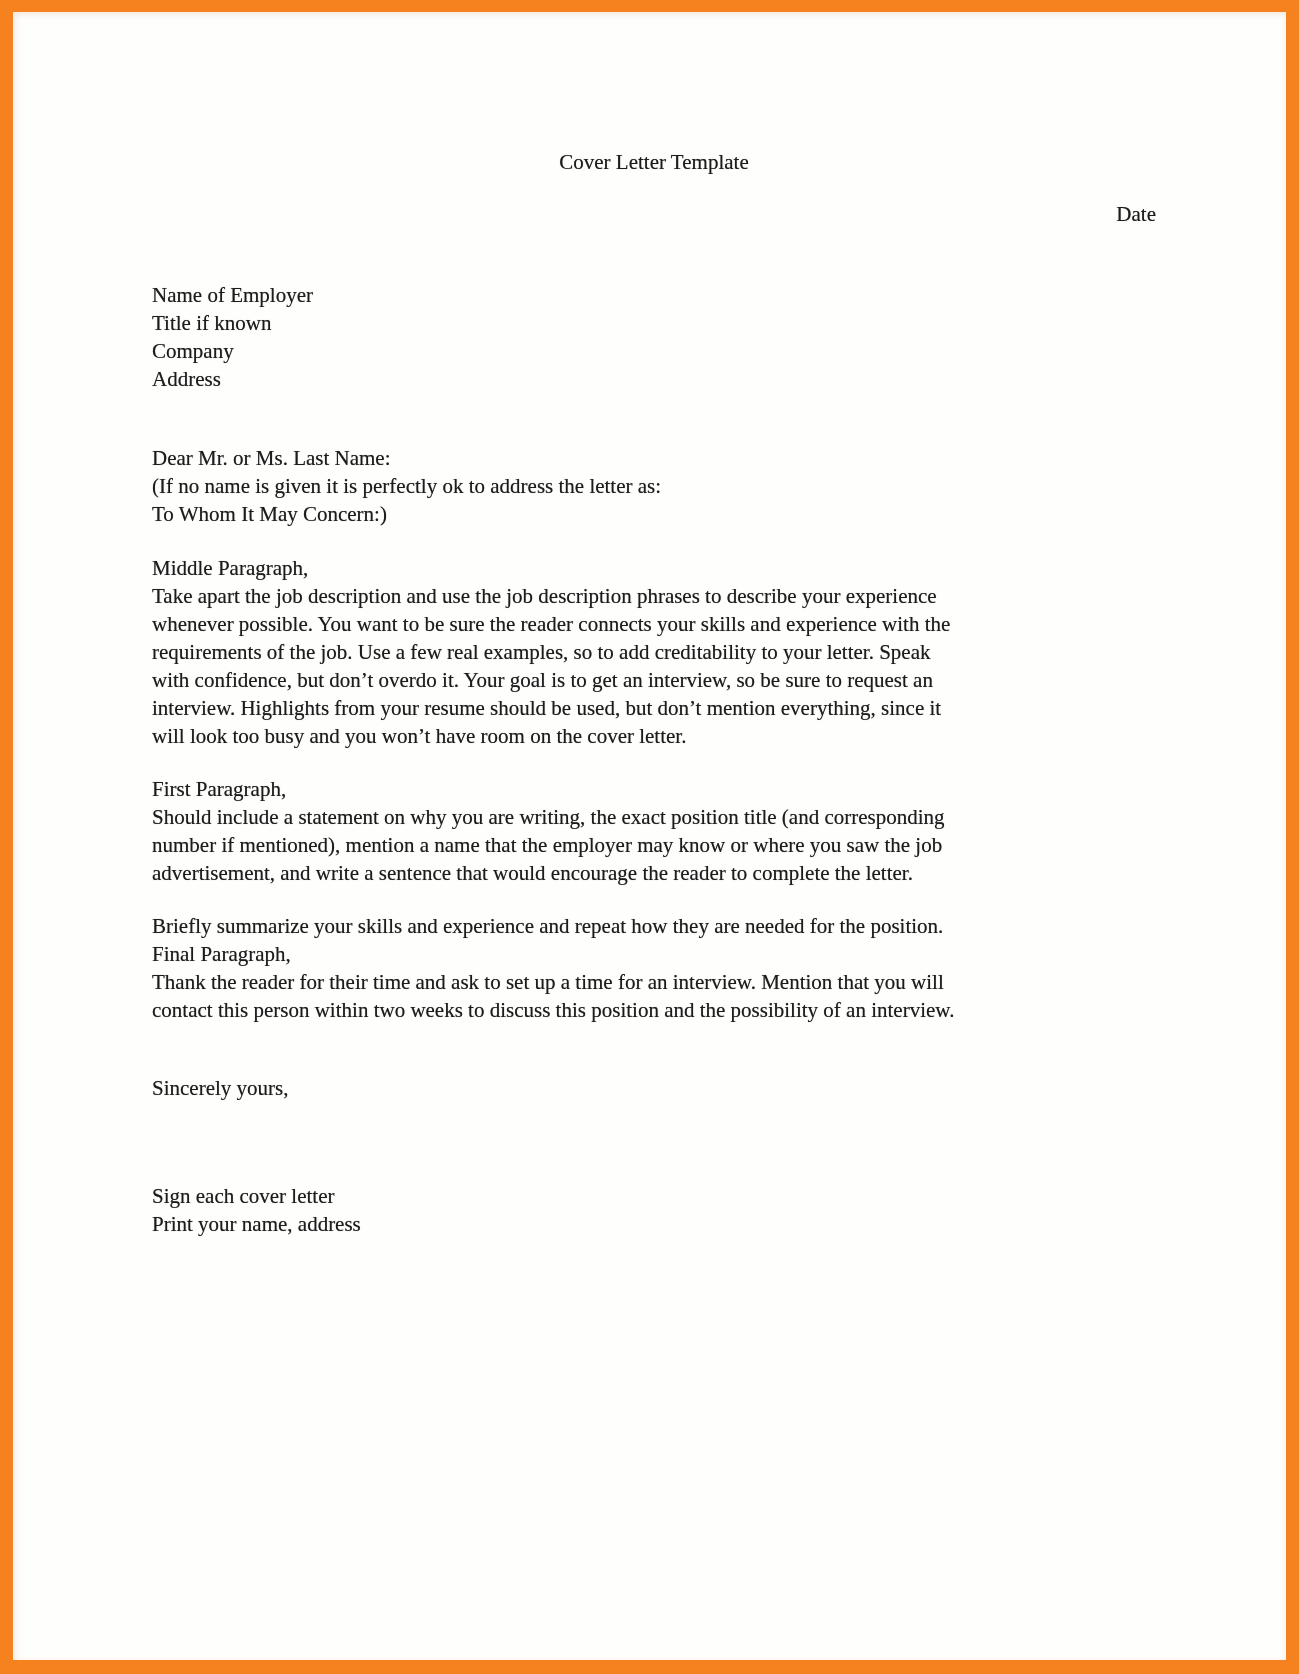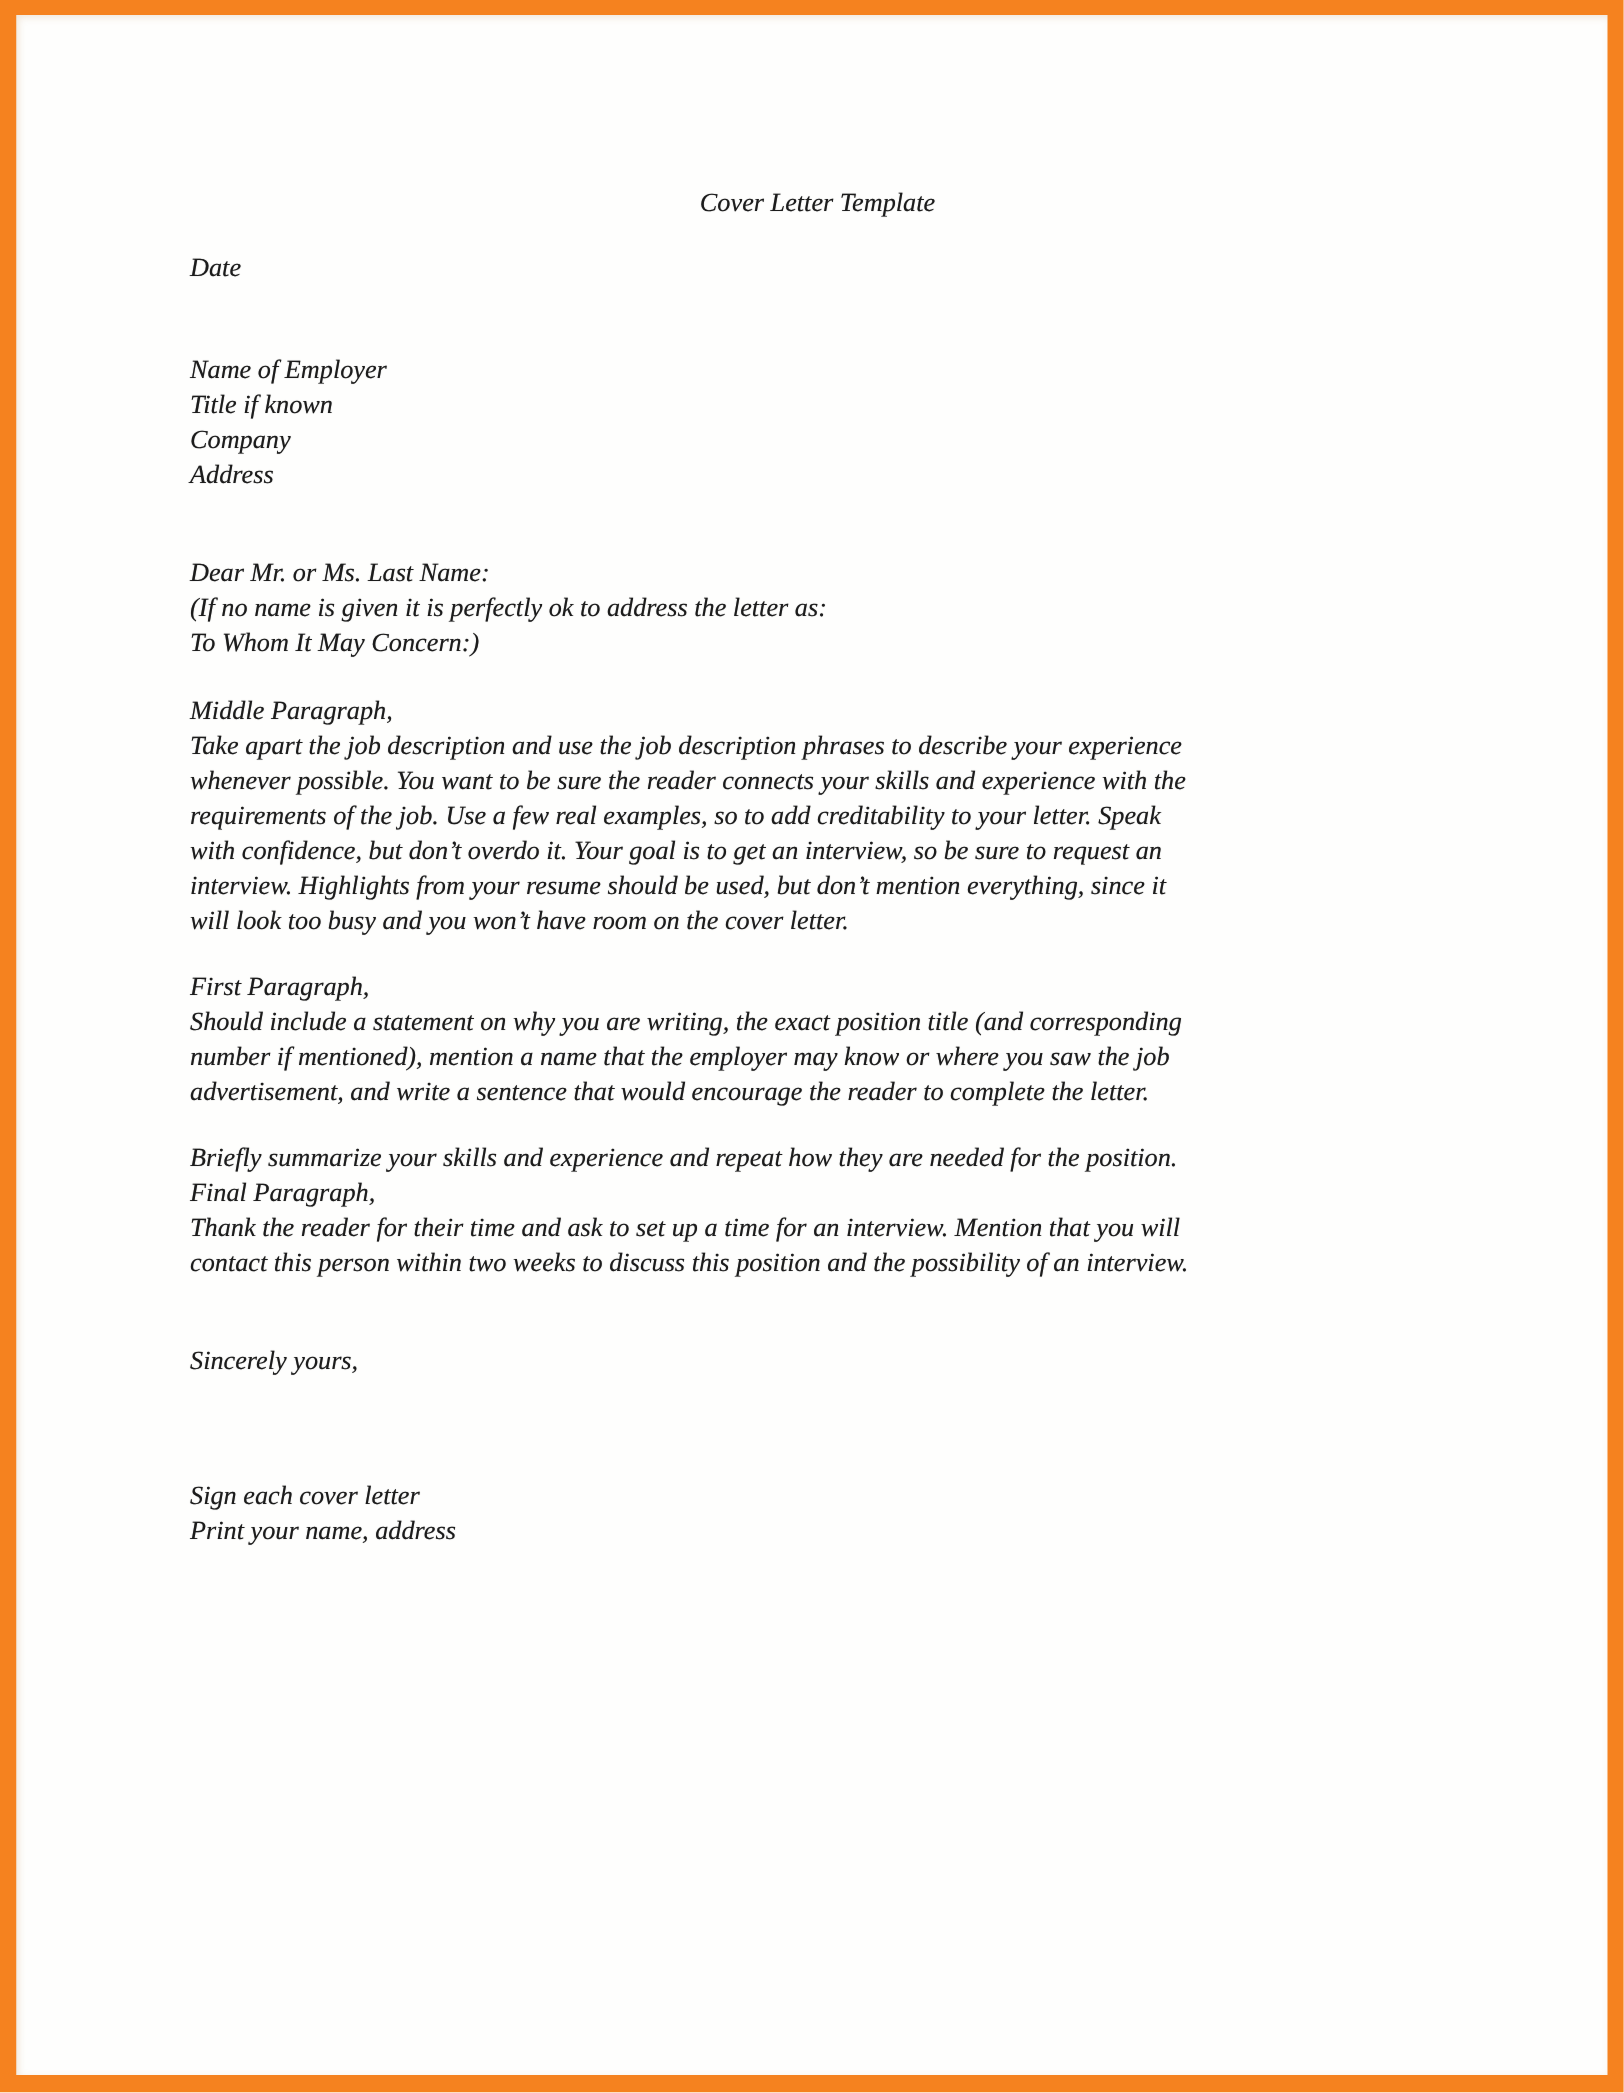--- a/index.html
+++ b/index.html
@@ -18,37 +18,36 @@
     height: 1674px;
     background: var(--border-color, #F5821F);
     padding: 12px 13px 14px 13px;
   }
   .page {
     box-sizing: border-box;
     width: 100%;
     height: 100%;
     background: var(--page-color, #FEFEFD);
     box-shadow: inset 2px 2px 6px rgba(200,160,110,0.25);
-    font-style: italic;
   }
   .content {
     box-sizing: border-box;
     padding: 136px 130px 0 139px;
     color: var(--text-color, #1C1C1C);
     font-size: 21px;
     line-height: 28px;
     text-shadow: 0 0 0.7px rgba(20,20,20,0.55);
   }
   .doc-title {
     text-align: center;
     margin: 0 0 24px 0;
     font-size: 21px;
     font-weight: normal;
   }
-  .date-line      { margin: 0 0 53px 0; }
+  .date-line      { margin: 0 0 53px 0; text-align: right; }
   .block          { margin: 0; }
   .employer-block { margin-bottom: 51px; }
   .salutation-block { margin-bottom: 26px; }
   .paragraph      { margin-bottom: 25px; }
   .paragraph.final{ margin-bottom: 50px; }
   .closing-line   { margin: 0 0 80px 0; }
   .line { min-height: 28px; }
 </style>
 </head>
 <body>

